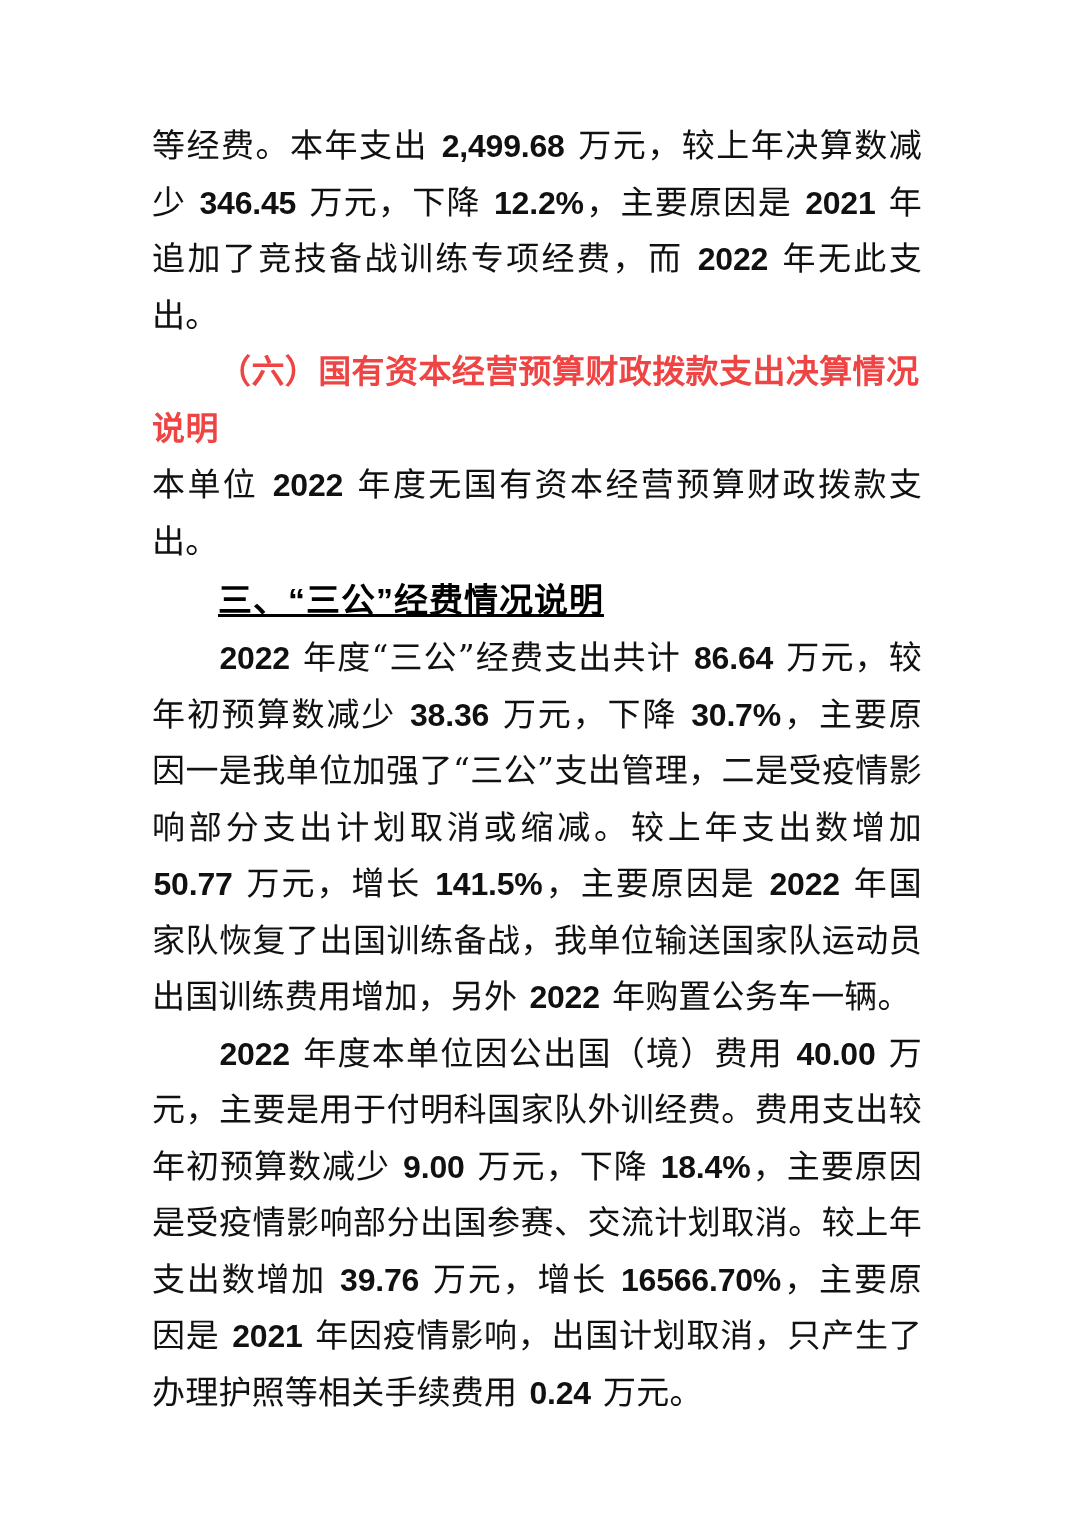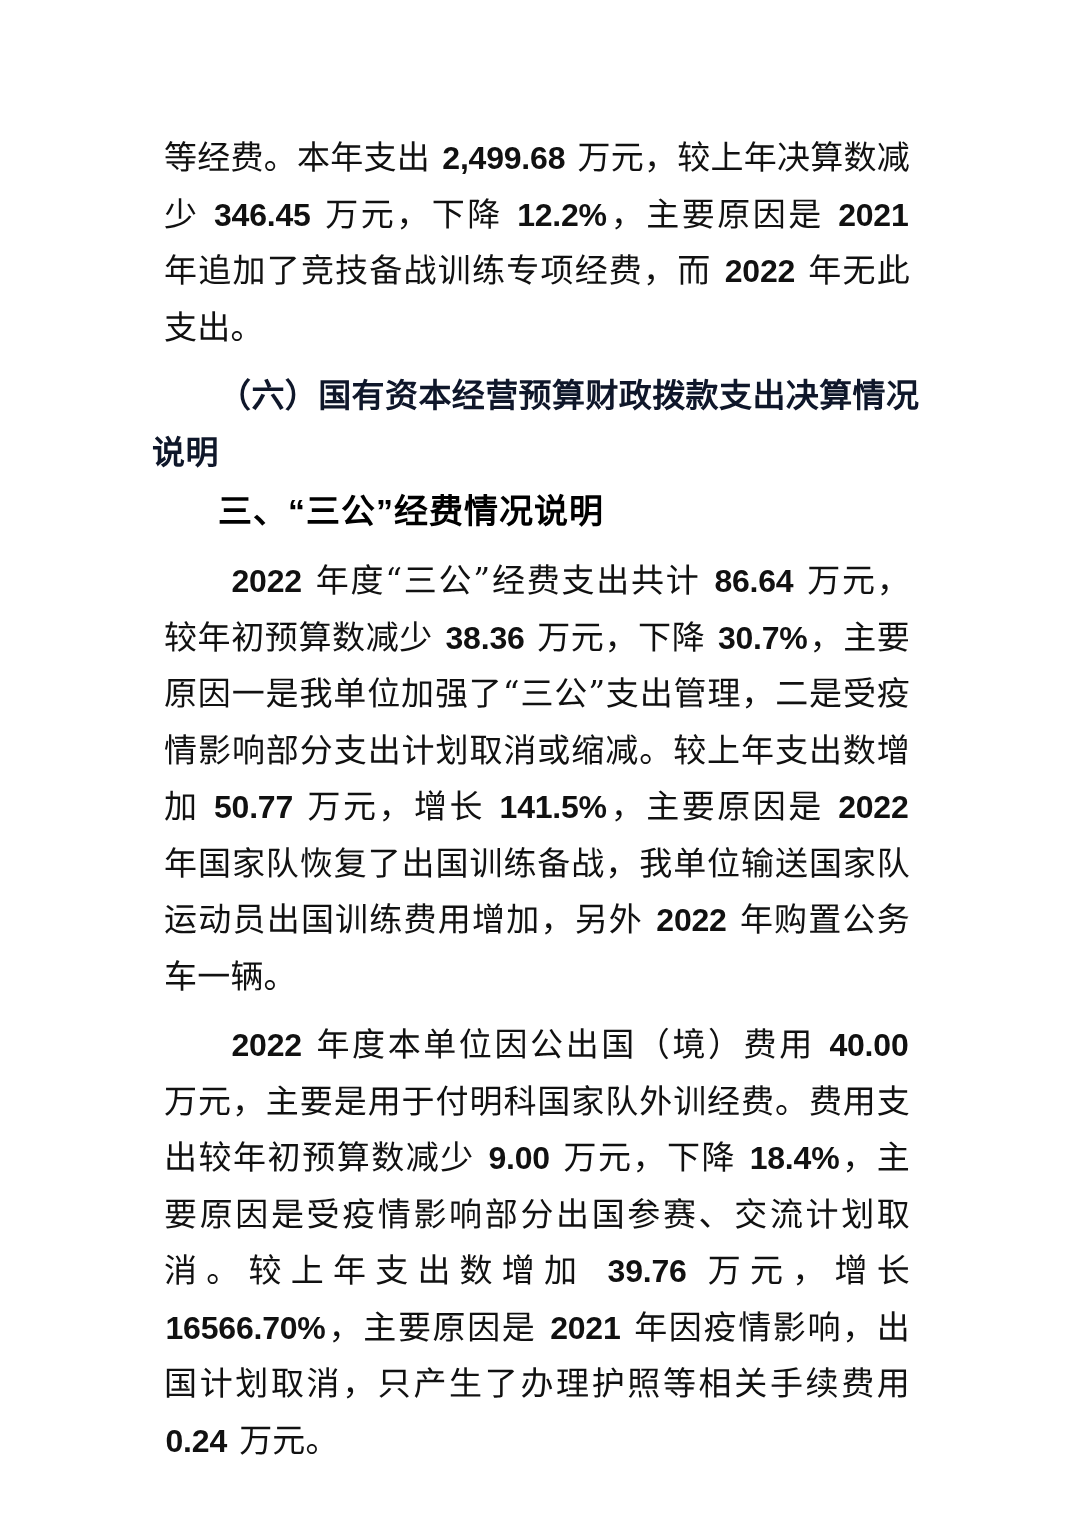--- a/index.html
+++ b/index.html
@@ -34,57 +34,58 @@
 
   
   .para {
     font-size: 33px;
     line-height: 56.5px;
     color: #111111;
     text-align: justify;
     text-justify: inter-character;
     text-align-last: left;
     letter-spacing: 0.2px;
-    margin: 12px;
+    margin: 0;
     font-family: "DejaVu Serif", "Liberation Serif", serif;
     font-weight: 400;
     -webkit-font-smoothing: antialiased;
   }
 
   
   .para.indent {
     text-indent: 66px;
   }
   .para.noindent {
     text-indent: 0;
   }
 
   
   .h-sub {
     font-size: 33px;
     line-height: 56.5px;
-    color: #0f172a;
+    color: #ef4444;
     font-weight: 700;
     text-indent: 66px;
     margin: 0;
     text-align: left;
     font-family: "DejaVu Serif", "Liberation Serif", serif;
     letter-spacing: 0.4px;
   }
 
   .h-main {
     font-size: 34px;
     line-height: 60px;
     color: #000000;
     font-weight: 700;
     text-indent: 66px;
     margin: 0;
     text-align: left;
     font-family: "Liberation Sans", "DejaVu Sans", sans-serif;
     letter-spacing: 1px;
+    text-decoration: underline;
   }
 
   
   .num {
     font-family: "Liberation Sans Narrow", "Liberation Sans", "DejaVu Sans Condensed", "DejaVu Sans", sans-serif;
     font-weight: 700;
     font-size: 32px;
     letter-spacing: -0.2px;
     padding: 0 1.5px;
   }
@@ -92,20 +93,21 @@
 </head>
 <body>
 
 <div id="page">
   <div id="text-column">
 
     <p class="para noindent">等经费。本年支出 <span class="num">2,499.68</span> 万元，较上年决算数减少 <span class="num">346.45</span> 万元，下降 <span class="num">12.2%</span>，主要原因是 <span class="num">2021</span> 年追加了竞技备战训练专项经费，而 <span class="num">2022</span> 年无此支出。</p>
 
     <h3 class="h-sub">（六）国有资本经营预算财政拨款支出决算情况说明</h3>
 
+    <p class="para noindent">本单位 <span class="num">2022</span> 年度无国有资本经营预算财政拨款支出。</p>
 
     <h2 class="h-main">三、“三公”经费情况说明</h2>
 
 
     <p class="para indent"><span class="num">2022</span> 年度“三公”经费支出共计 <span class="num">86.64</span> 万元，较年初预算数减少 <span class="num">38.36</span> 万元，下降 <span class="num">30.7%</span>，主要原因一是我单位加强了“三公”支出管理，二是受疫情影响部分支出计划取消或缩减。较上年支出数增加 <span class="num">50.77</span> 万元，增长 <span class="num">141.5%</span>，主要原因是 <span class="num">2022</span> 年国家队恢复了出国训练备战，我单位输送国家队运动员出国训练费用增加，另外 <span class="num">2022</span> 年购置公务车一辆。</p>
 
 
     <p class="para indent"><span class="num">2022</span> 年度本单位因公出国（境）费用 <span class="num">40.00</span> 万元，主要是用于付明科国家队外训经费。费用支出较年初预算数减少 <span class="num">9.00</span> 万元，下降 <span class="num">18.4%</span>，主要原因是受疫情影响部分出国参赛、交流计划取消。较上年支出数增加 <span class="num">39.76</span> 万元，增长 <span class="num">16566.70%</span>，主要原因是 <span class="num">2021</span> 年因疫情影响，出国计划取消，只产生了办理护照等相关手续费用 <span class="num">0.24</span> 万元。</p>
 
   </div>

